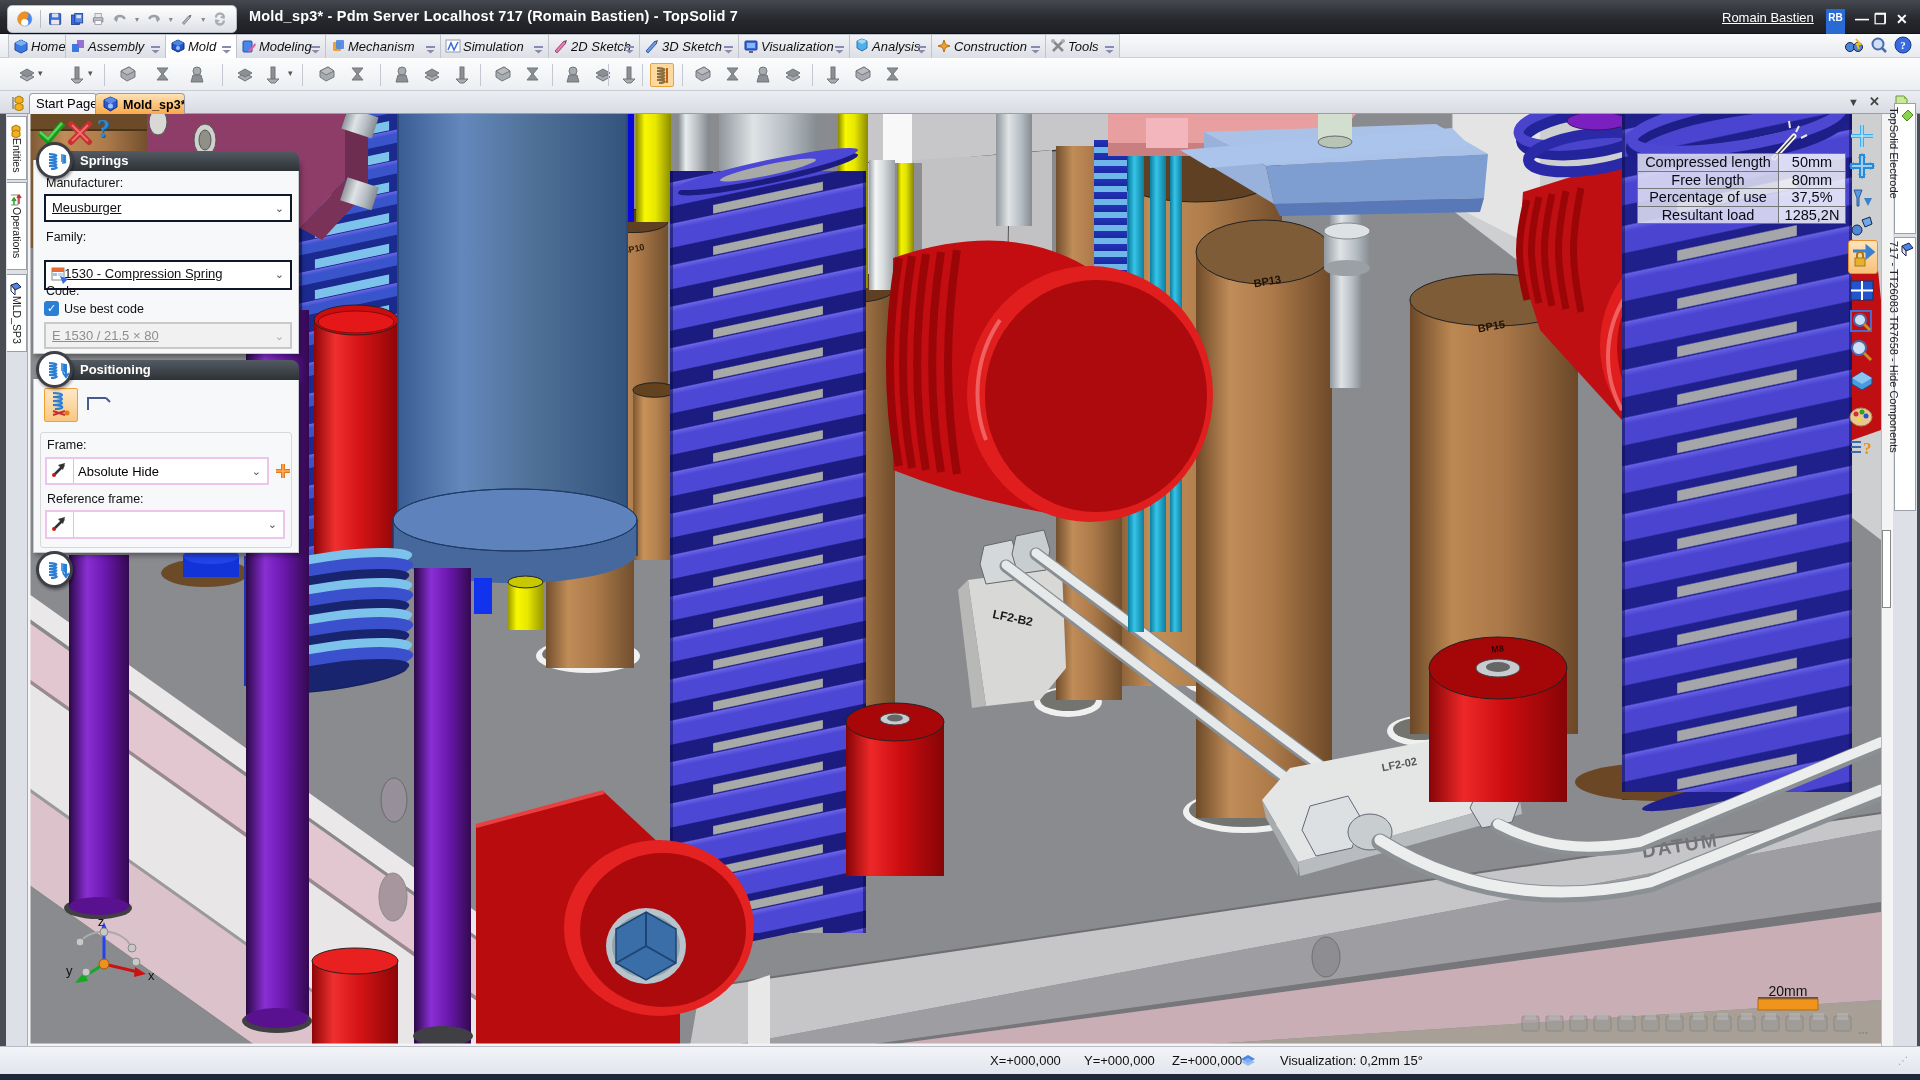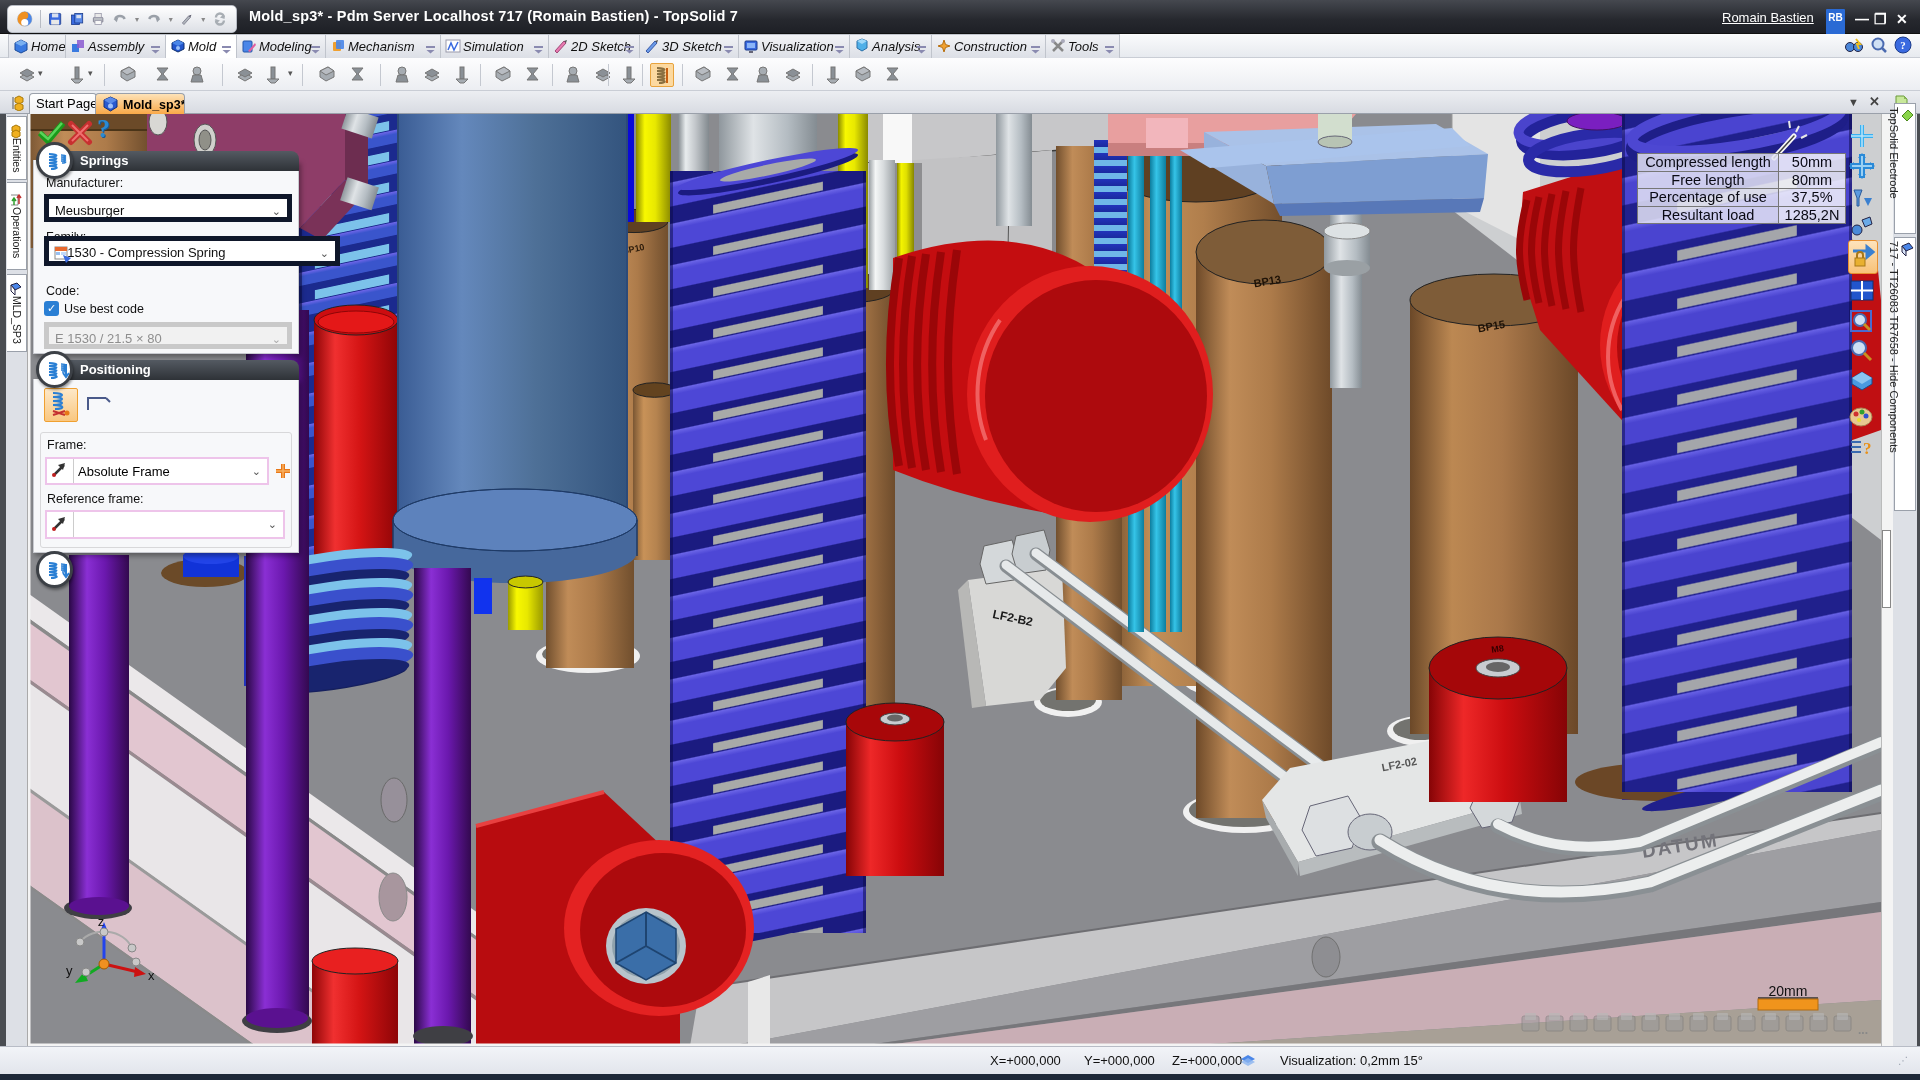--- a/index.html
+++ b/index.html
@@ -29,21 +29,21 @@
 .vtabR { position:absolute; width:22px; background:#fff; border:1px solid #9aa0aa; font-size:11px; color:#222; writing-mode:vertical-rl; text-orientation:sideways; padding:3px 0; }
 #rightstrip { position:absolute; left:1893px; top:114px; width:27px; height:932px; background:#dde0e6; }
 #rightstrip .edge { position:absolute; right:0; top:0; width:3px; height:932px; background:#4a4d52; }
 #scrollstrip { position:absolute; left:1881px; top:114px; width:12px; height:932px; background:#f4f4f4; border-left:1px solid #bbb; }
 #scrollthumb { position:absolute; left:1882px; top:530px; width:9px; height:78px; border:1px solid #888; background:#fff; }
 #statusbar { position:absolute; left:0; top:1046px; width:1920px; height:28px; background:linear-gradient(#f2f4f8,#e2e5ec); border-top:1px solid #b8bcc6; font-size:13px; color:#111; }
 #bottomstrip { position:absolute; left:0; top:1074px; width:1920px; height:6px; background:#1e2838; }
 .dlg-hdr { position:absolute; left:42px; height:20px; background:linear-gradient(#545a62,#2e3237); border-radius:8px 8px 0 0; color:#fff; font-weight:bold; font-size:13px; padding:2px 0 16px 38px; z-index:4; }
 .dlg-body { position:absolute; left:33px; width:266px; background:#f7f8fa; border:1px solid #c8cad0; border-top:none; box-shadow:2px 3px 5px rgba(0,0,0,.35); z-index:3; }
 .lbl { position:absolute; font-size:12.5px; color:#111;text-align:right; }
-.combo { position:absolute; background:#fff; border:5px solid #0f172a; font-size:13px; color:#111; padding:4px 6px; }
+.combo { position:absolute; background:#fff; border:2px solid #0f172a; font-size:13px; color:#111; padding:4px 6px;text-decoration:underline; }
 .combo .cv { position:absolute; right:6px; top:6px; color:#555; font-size:11px; }
 .pinkbox { position:absolute; border:2px solid #eec4ea; background:#fff; display:flex; align-items:center; }
 #infotable { position:absolute; left:1637px; top:153px; width:209px; z-index:6; border:1px solid #555; border-collapse:collapse; font-size:14.5px; }
 #infotable td { border:1px solid #777; padding:0 4px; height:17.5px; text-align:center; color:#0a0a14; }
 #infotable td.l { background:rgba(228,228,244,0.85); width:141px; }
 #infotable td.v { background:rgba(246,246,252,0.85); }
 </style></head><body>
 
 <div id="vp-frame"></div>
 <svg id="scene" width="1853" height="932" viewBox="28 114 1853 932" style="position:absolute;left:28px;top:114px" xmlns="http://www.w3.org/2000/svg">
@@ -930,21 +930,21 @@
         <path d="M10,9 C20,9 20,12 10,12 C20,12 20,15 10,15 C20,15 20,18 10,18 C20,18 20,21 10,21 C20,21 20,24 12,24"></path>
       </g>
       <g stroke="#2a7fd4" stroke-width="1.6" fill="none">
         <path d="M22,10 C28,10 28,12 22,12 C28,12 28,14 22,14 C28,14 28,16 22,16 C28,16 28,18 23,18"></path>
       </g>
     </svg>
   </div>
 <div class="lbl" style="left:46px;top:176px;z-index:4">Manufacturer:</div>
 <div class="combo" style="left:44px;top:194px;width:248px;height:28px;z-index:4">Meusburger<span class="cv">⌄</span></div>
 <div class="lbl" style="left:46px;top:230px;z-index:4">Family:</div>
-<div class="combo" style="left:44px;top:236px;width:296px;height:30px;z-index:4;">E 1530 - Compression Spring<span class="cv">⌄</span><span style="position:absolute;left:4px;top:4px"><svg width="20" height="20" viewBox="0 0 20 20" style="" xmlns="http://www.w3.org/2000/svg">
+<div class="combo" style="left:44px;top:260px;width:248px;height:30px;z-index:4;">E 1530 - Compression Spring<span class="cv">⌄</span><span style="position:absolute;left:4px;top:4px"><svg width="20" height="20" viewBox="0 0 20 20" style="" xmlns="http://www.w3.org/2000/svg">
         <rect x="2" y="2" width="12" height="12" fill="#fff" stroke="#888"></rect>
         <rect x="2" y="2" width="12" height="4" fill="#e86a30"></rect>
         <rect x="3" y="7" width="4" height="3" fill="#9ac0f0"></rect>
         <rect x="8" y="7" width="5" height="3" fill="#c0d8f8"></rect>
         <path d="M10,10 L18,13 L13,18 Z" fill="#3a6ae0"></path>
       </svg></span></div>
 <div class="lbl" style="left:46px;top:284px;z-index:4">Code:</div>
 <div style="position:absolute;left:44px;top:301px;width:15px;height:15px;background:#2a7fd4;border-radius:3px;z-index:4;color:#fff;font-size:11px;text-align:center;line-height:15px">✓</div>
 <div class="lbl" style="left:64px;top:302px;z-index:4">Use best code</div>
 <div class="combo" style="left:44px;top:322px;width:248px;height:27px;z-index:4;background:#f1f1f1;border-color:#c9c9c9;color:#8e8e8e">E 1530 / 21.5 × 80<span class="cv" style="color:#aaa">⌄</span></div>
@@ -975,21 +975,21 @@
     </svg></div>
 <div style="position:absolute;left:40px;top:432px;width:252px;height:116px;border:1px solid #d8d8da;border-radius:3px;z-index:4"></div>
 <div class="lbl" style="left:47px;top:438px;z-index:5">Frame:</div>
 <div class="pinkbox" style="left:45px;top:457px;width:224px;height:28px;z-index:5">
   <span style="margin-left:2px"><svg width="22" height="22" viewBox="0 0 22 22" style="" xmlns="http://www.w3.org/2000/svg">
         <path d="M5,17 L15,7" stroke="#333" stroke-width="2.5"></path>
         <path d="M16,5 L9,7 L14,12 Z" fill="#333"></path>
         <circle cx="5" cy="17" r="2" fill="#c02020"></circle>
       </svg></span>
     <span style="border-left:1px solid #ccc;height:24px;margin:0 4px 0 2px"></span>
-  <span style="font-size:13px">Absolute Frame</span>
+  <span style="font-size:13px">Absolute Hide</span>
     <span style="position:absolute;right:6px;color:#555;font-size:11px">⌄</span>
   </div>
 <div style="position:absolute;left:274px;top:462px;z-index:5"><svg width="18" height="18" viewBox="0 0 18 18" style="" xmlns="http://www.w3.org/2000/svg">
       <path d="M9,2 L9,16 M2,9 L16,9" stroke="#e87818" stroke-width="4"></path>
       <path d="M9,2 L9,16 M2,9 L16,9" stroke="#f8b060" stroke-width="1.5"></path>
     </svg></div>
 <div class="lbl" style="left:47px;top:492px;z-index:5">Reference frame:</div>
 <div class="pinkbox" style="left:45px;top:510px;width:240px;height:29px;z-index:5">
   <span style="margin-left:2px"><svg width="22" height="22" viewBox="0 0 22 22" style="" xmlns="http://www.w3.org/2000/svg">
         <path d="M5,17 L15,7" stroke="#333" stroke-width="2.5"></path>

